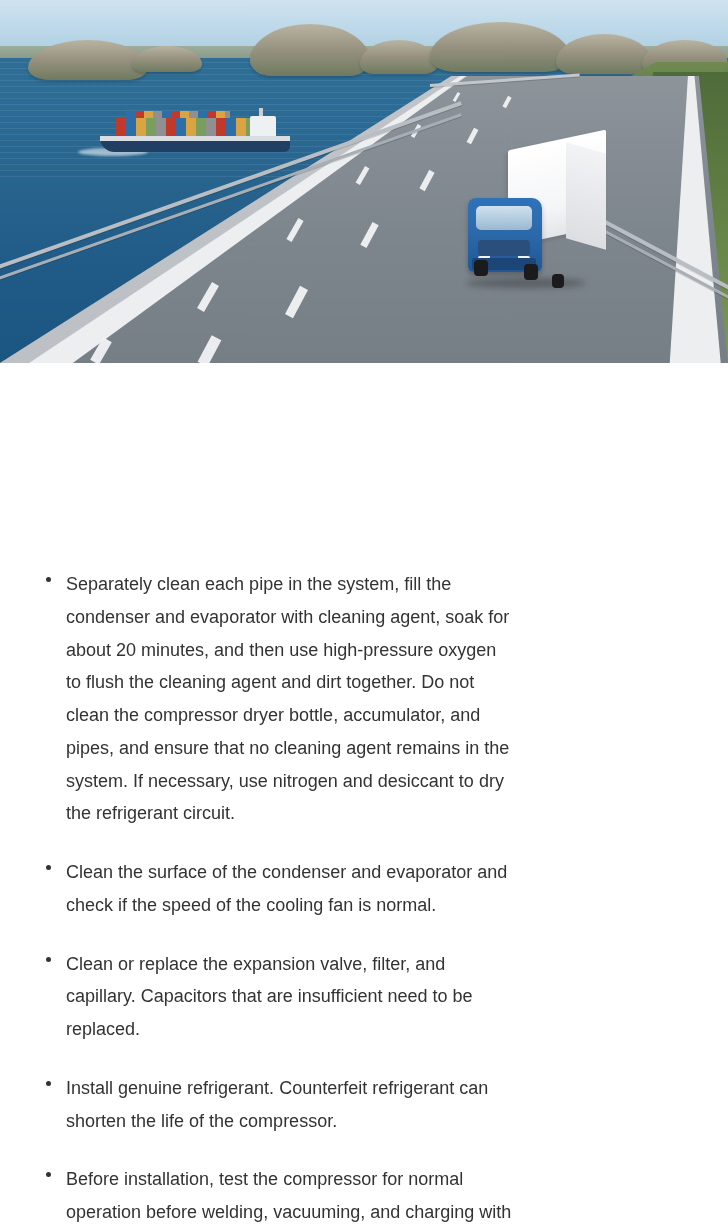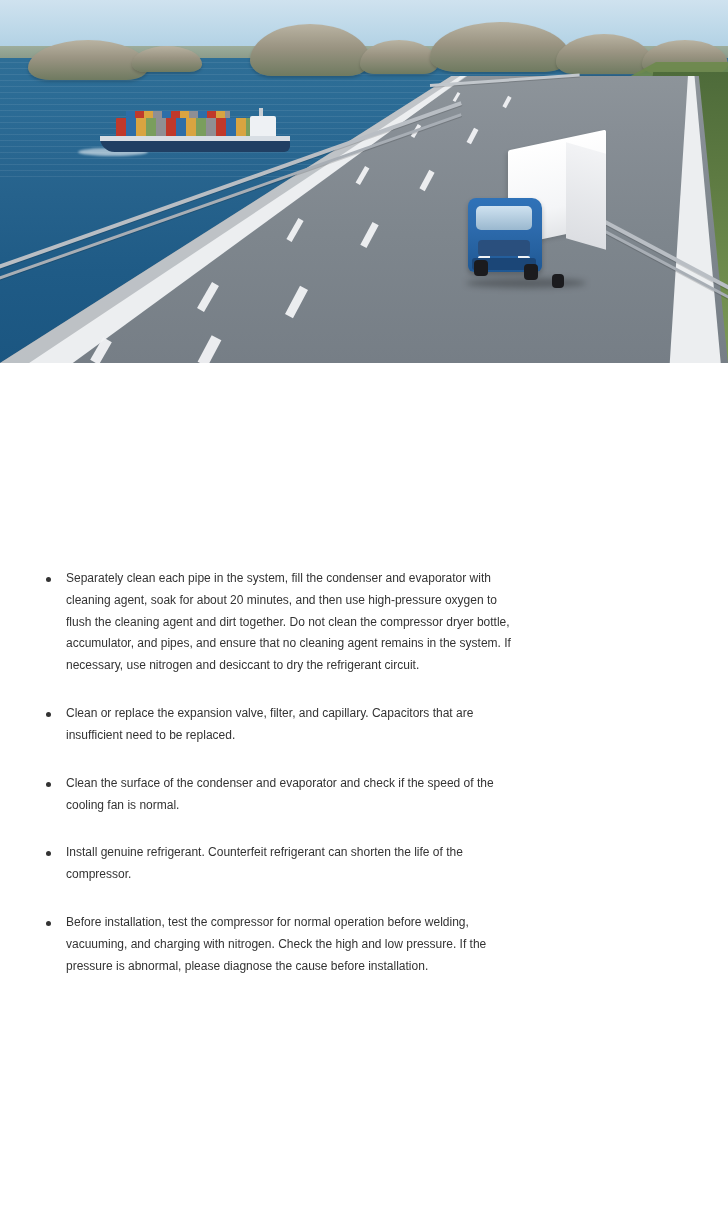--- a/index.html
+++ b/index.html
@@ -283,21 +283,21 @@
   }
   ul.points {
     list-style: none;
     margin: 0;
     padding: 0;
   }
   ul.points li {
     position: relative;
     padding-left: 22px;
     margin-bottom: 26px;
-    font-size: 12px;
+    font-size: 18px;
     line-height: 1.82;
     color: #333333;
     max-width: 450px;
   }
   ul.points li:before {
     content: "";
     position: absolute;
     left: 2px;
     top: 9px;
     width: 5px;
@@ -372,18 +372,18 @@
     <div class="wheel w1"></div>
     <div class="wheel w2"></div>
   </div>
 </div>
 
 <div class="spacer"></div>
 
 <div class="article">
   <ul class="points">
     <li>Separately clean each pipe in the system, fill the condenser and evaporator with cleaning agent, soak for about 20 minutes, and then use high-pressure oxygen to flush the cleaning agent and dirt together. Do not clean the compressor dryer bottle, accumulator, and pipes, and ensure that no cleaning agent remains in the system. If necessary, use nitrogen and desiccant to dry the refrigerant circuit.</li>
+    <li>Clean the surface of the condenser and evaporator and check if the speed of the cooling fan is normal.</li>
     <li>Clean or replace the expansion valve, filter, and capillary. Capacitors that are insufficient need to be replaced.</li>
-    <li>Clean the surface of the condenser and evaporator and check if the speed of the cooling fan is normal.</li>
     <li>Install genuine refrigerant. Counterfeit refrigerant can shorten the life of the compressor.</li>
     <li>Before installation, test the compressor for normal operation before welding, vacuuming, and charging with nitrogen. Check the high and low pressure. If the pressure is abnormal, please diagnose the cause before installation.</li>
   </ul>
 </div>
 
 </body></html>

